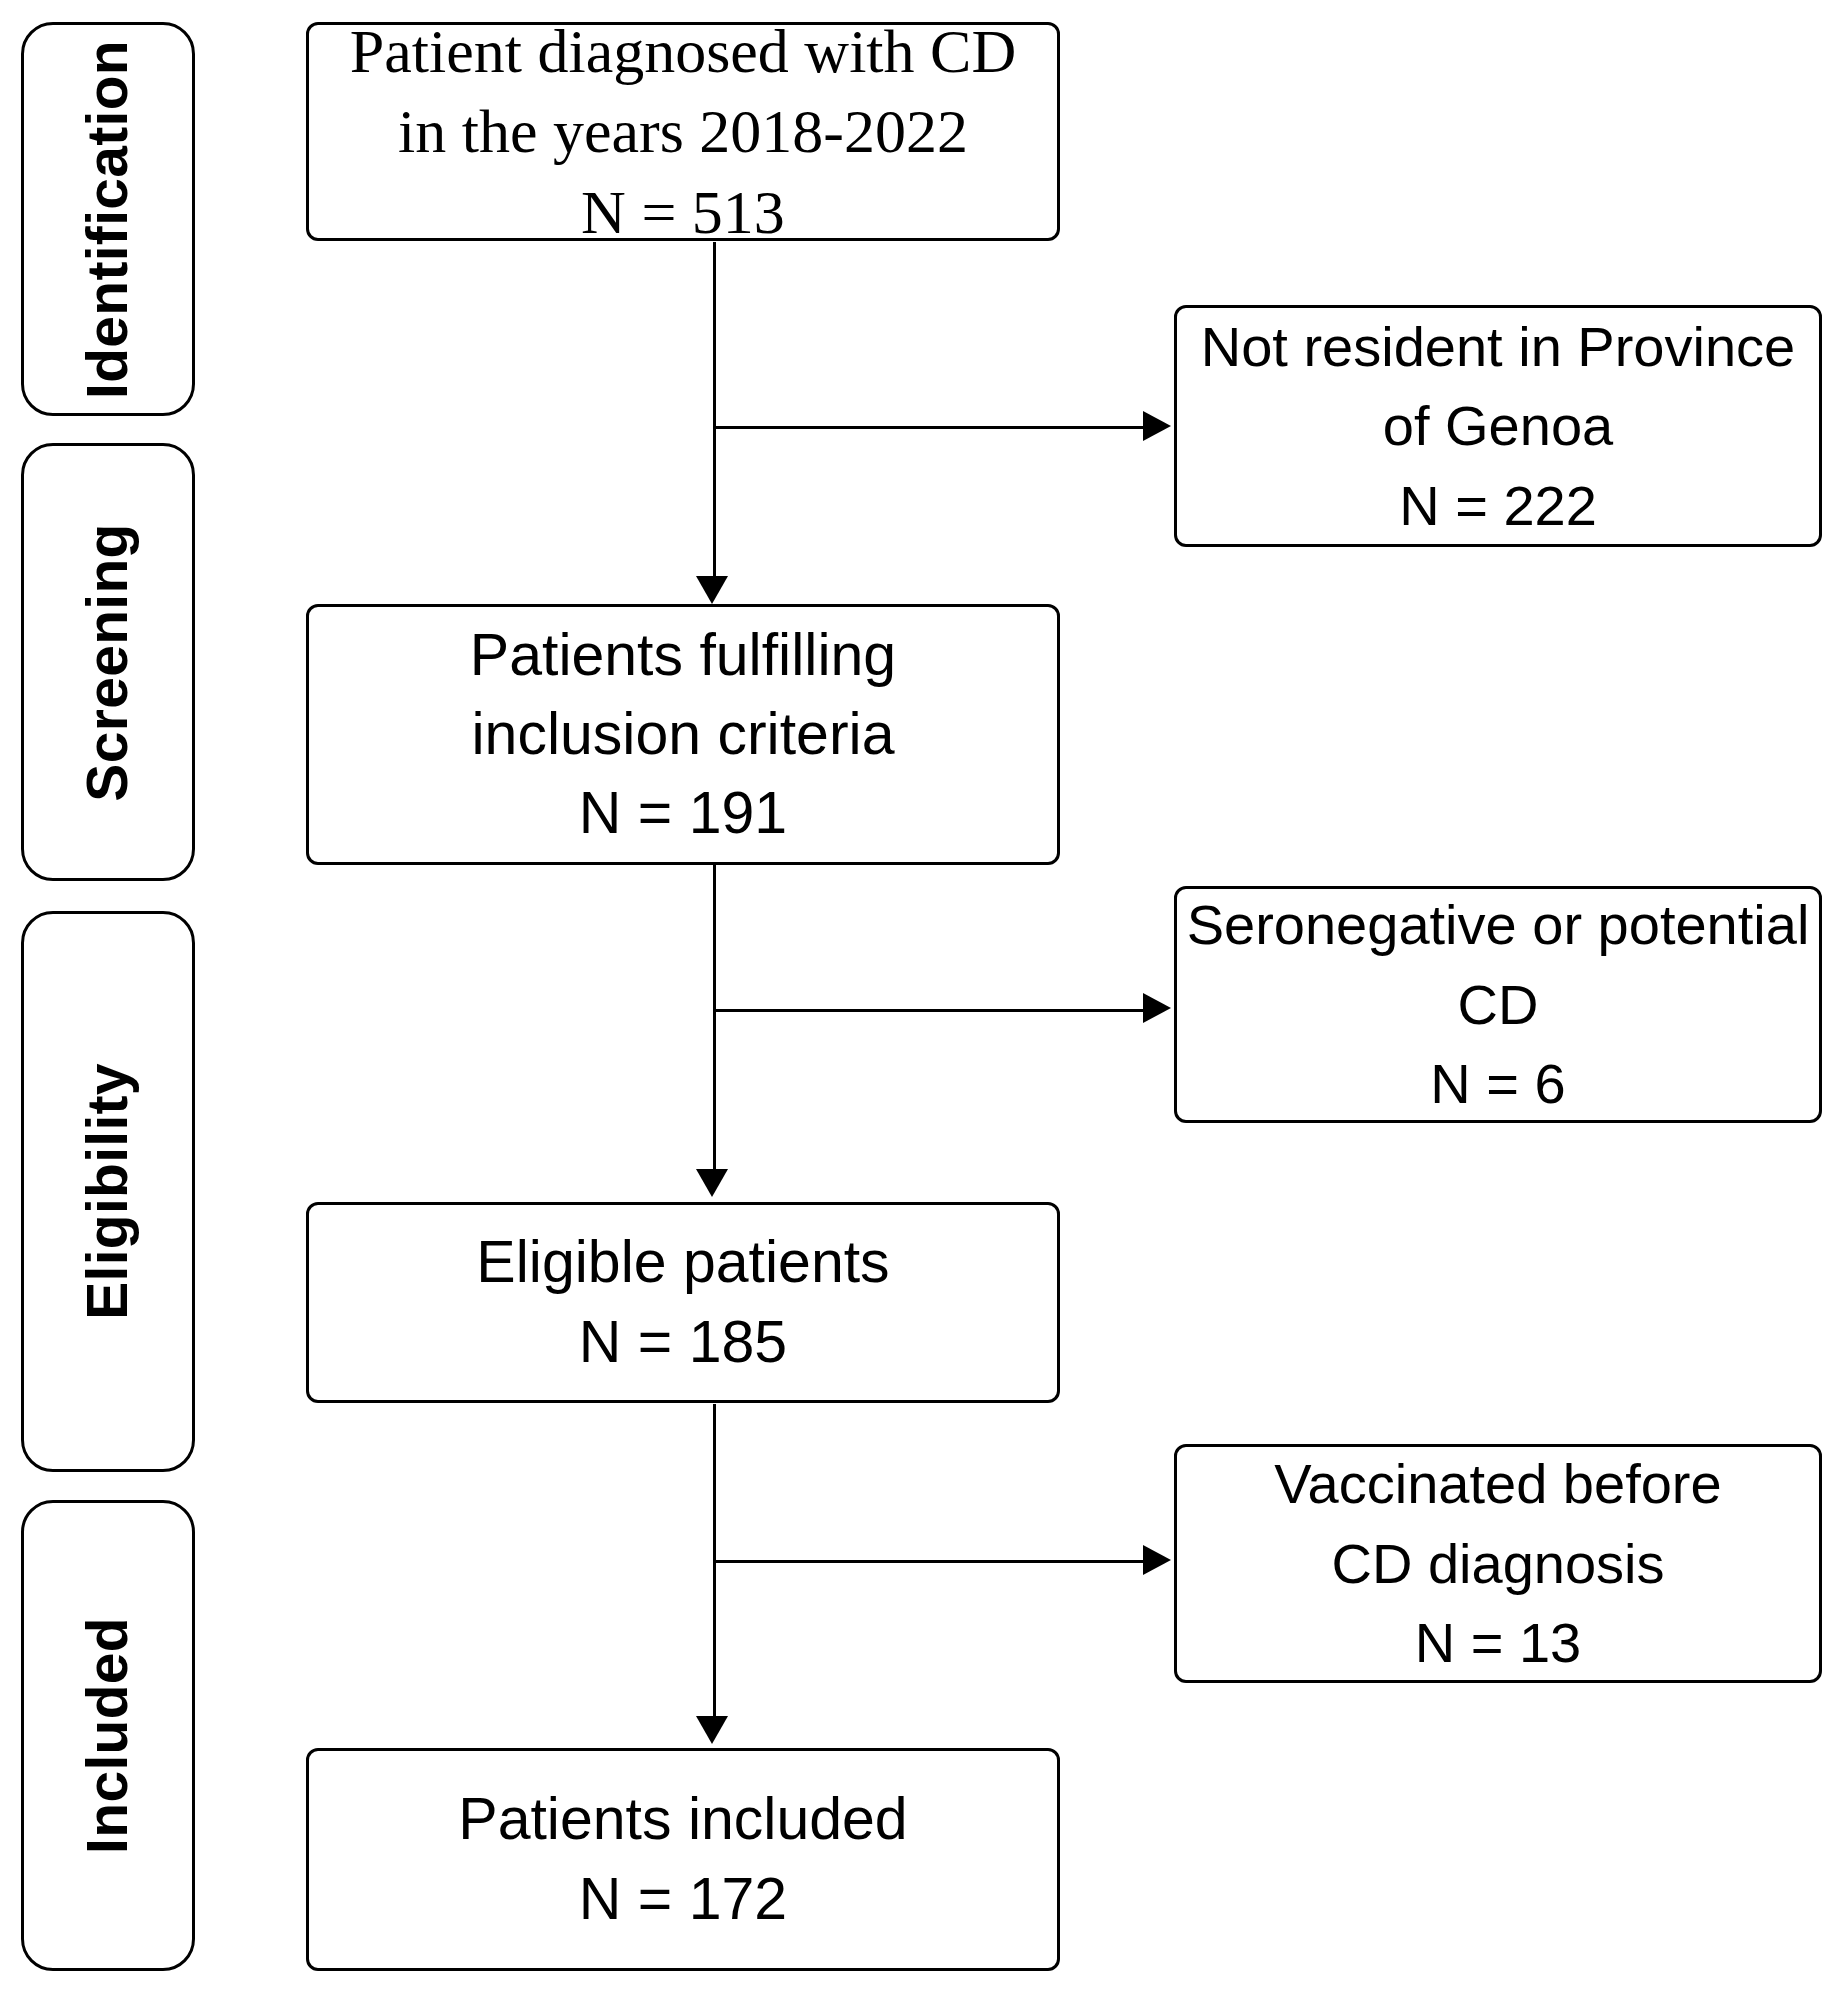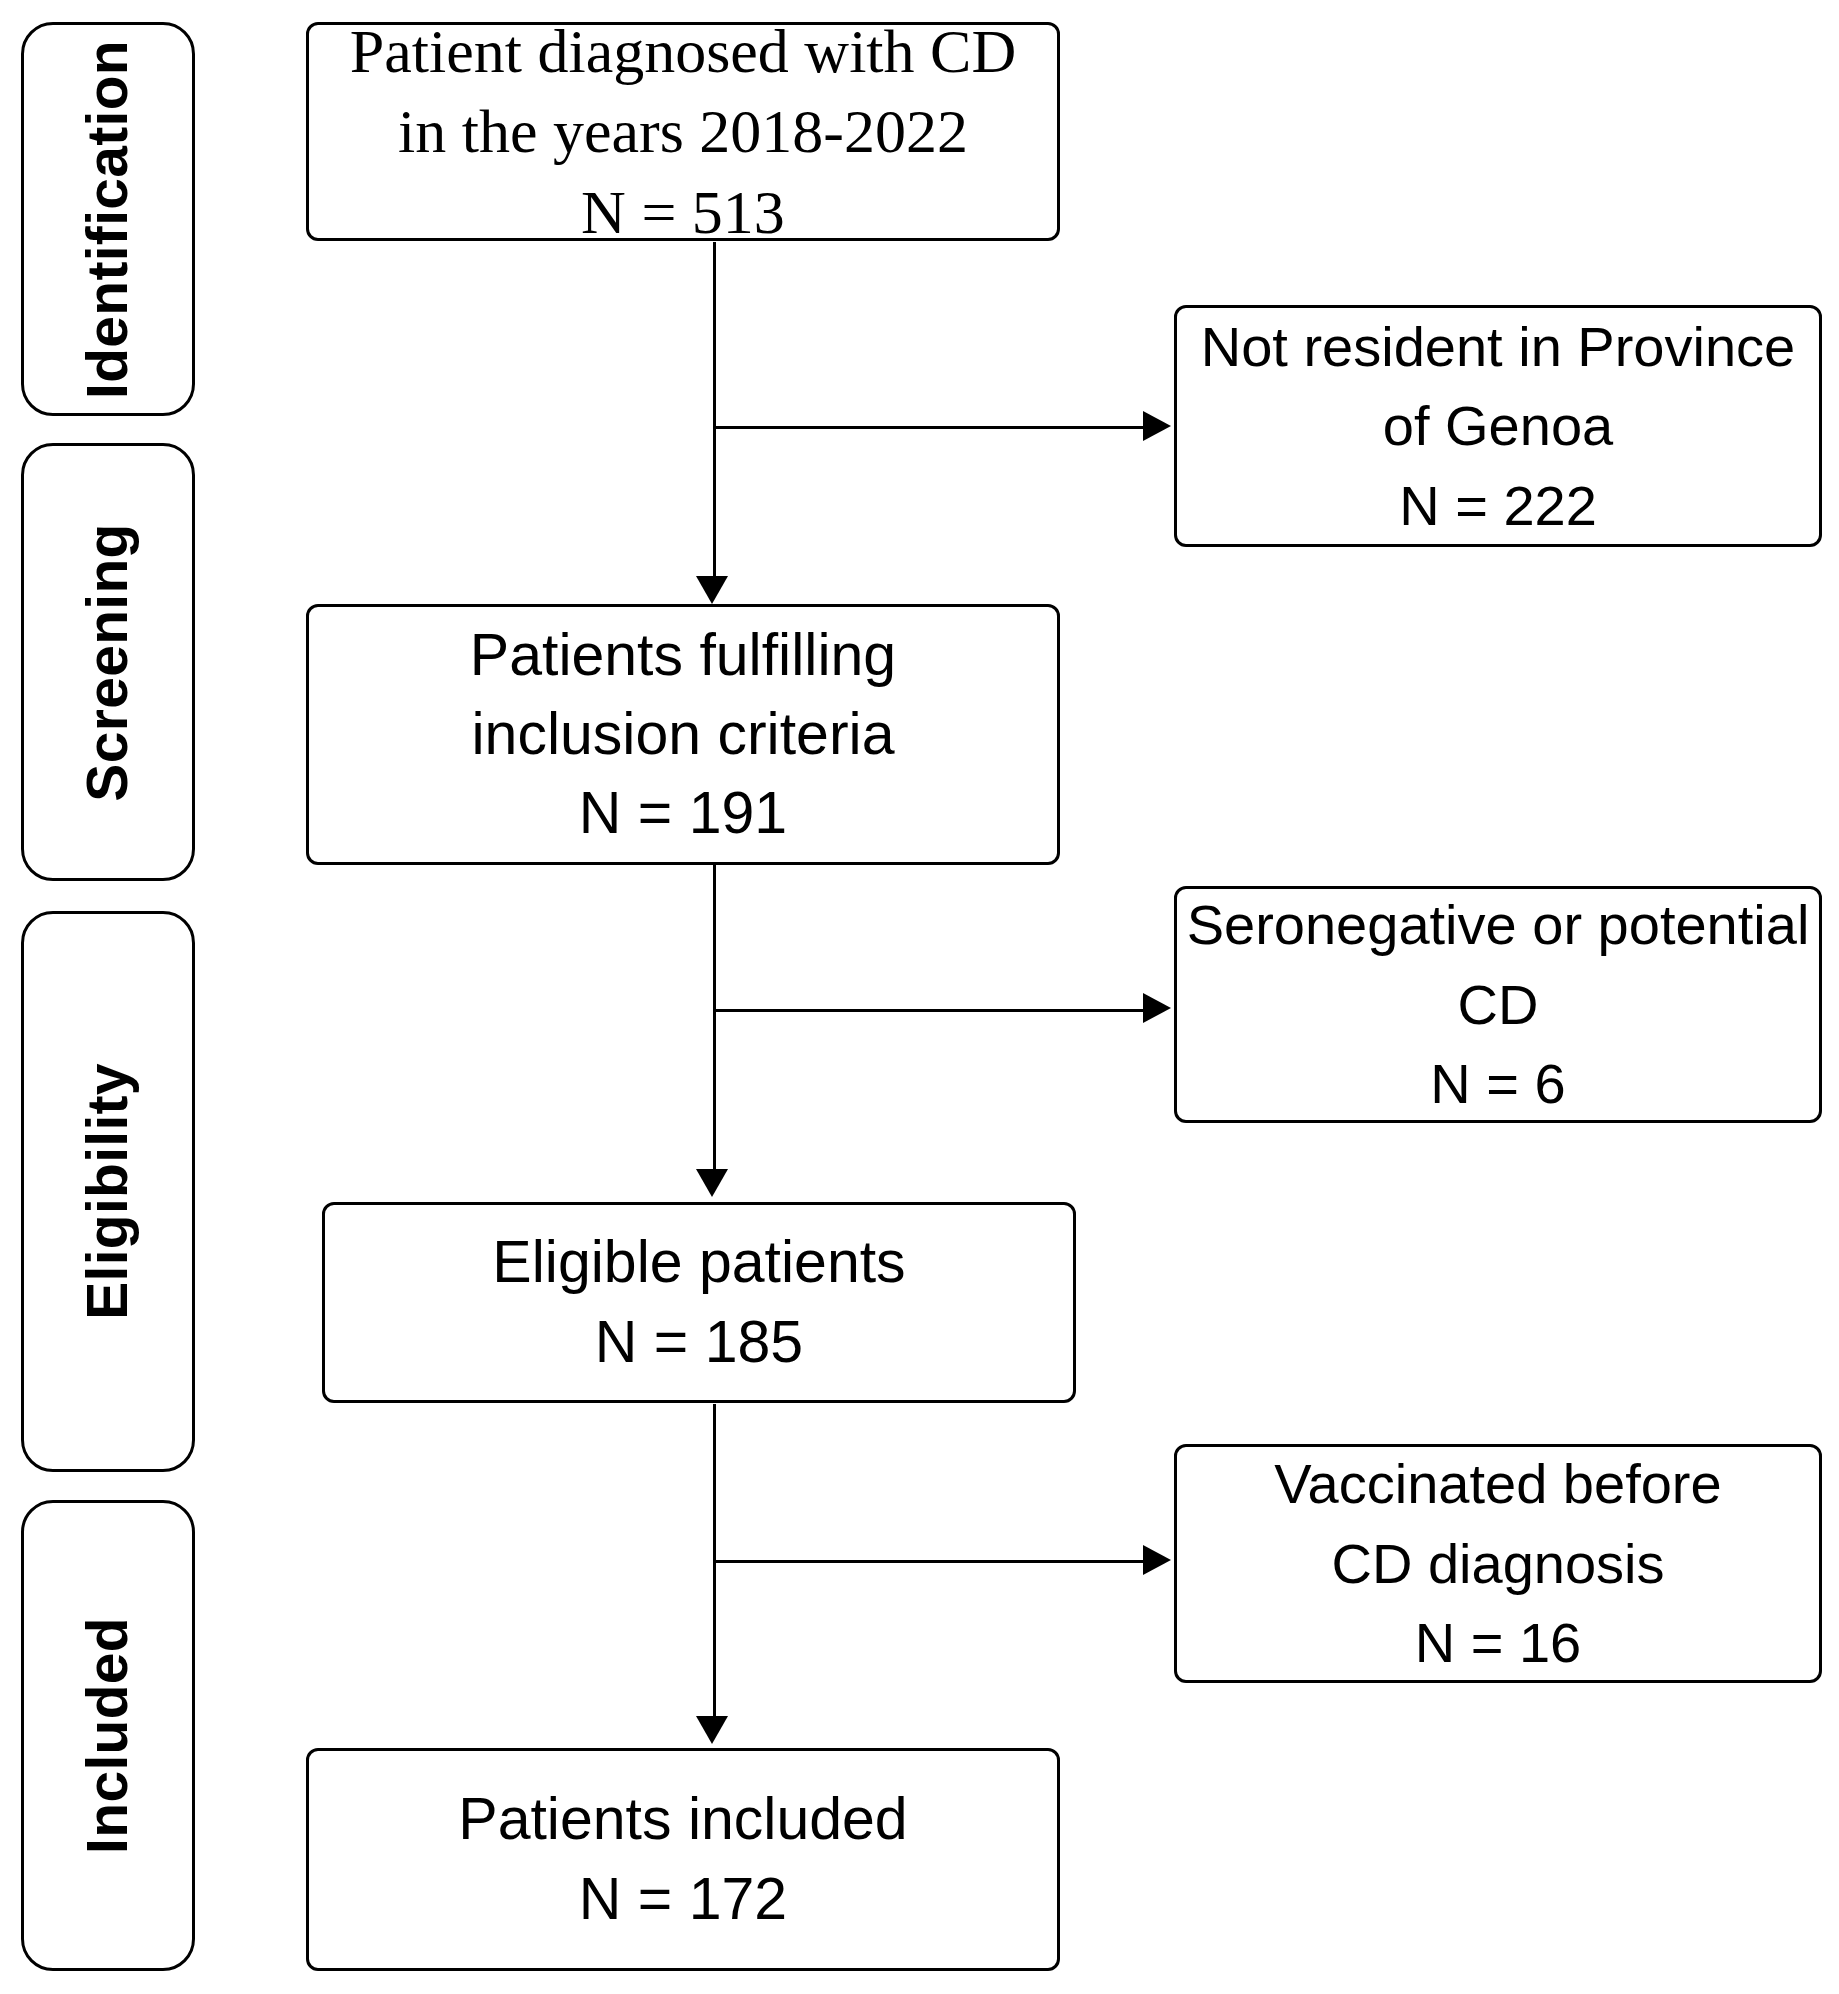--- a/index.html
+++ b/index.html
@@ -83,21 +83,21 @@
   </div>
 
   <div class="box node" style="left:306px;top:604px;width:754px;height:261px;">
     <div class="txt">
       <div>Patients fulfilling</div>
       <div>inclusion criteria</div>
       <div>N = 191</div>
     </div>
   </div>
 
-  <div class="box node" style="left:322px;top:1202px;width:754px;height:201px;">
+  <div class="box node" style="left:306px;top:1202px;width:754px;height:201px;">
     <div class="txt">
       <div>Eligible patients</div>
       <div>N = 185</div>
     </div>
   </div>
 
   <div class="box node" style="left:306px;top:1748px;width:754px;height:223px;">
     <div class="txt">
       <div>Patients included</div>
       <div>N = 172</div>
@@ -117,18 +117,18 @@
       <div>Seronegative or potential</div>
       <div>CD</div>
       <div>N = 6</div>
     </div>
   </div>
 
   <div class="box excl" style="left:1174px;top:1444px;width:648px;height:239px;">
     <div class="txt">
       <div>Vaccinated before</div>
       <div>CD diagnosis</div>
-      <div>N = 16</div>
+      <div>N = 13</div>
     </div>
   </div>
 
 </div>
 
 
 </body></html>

